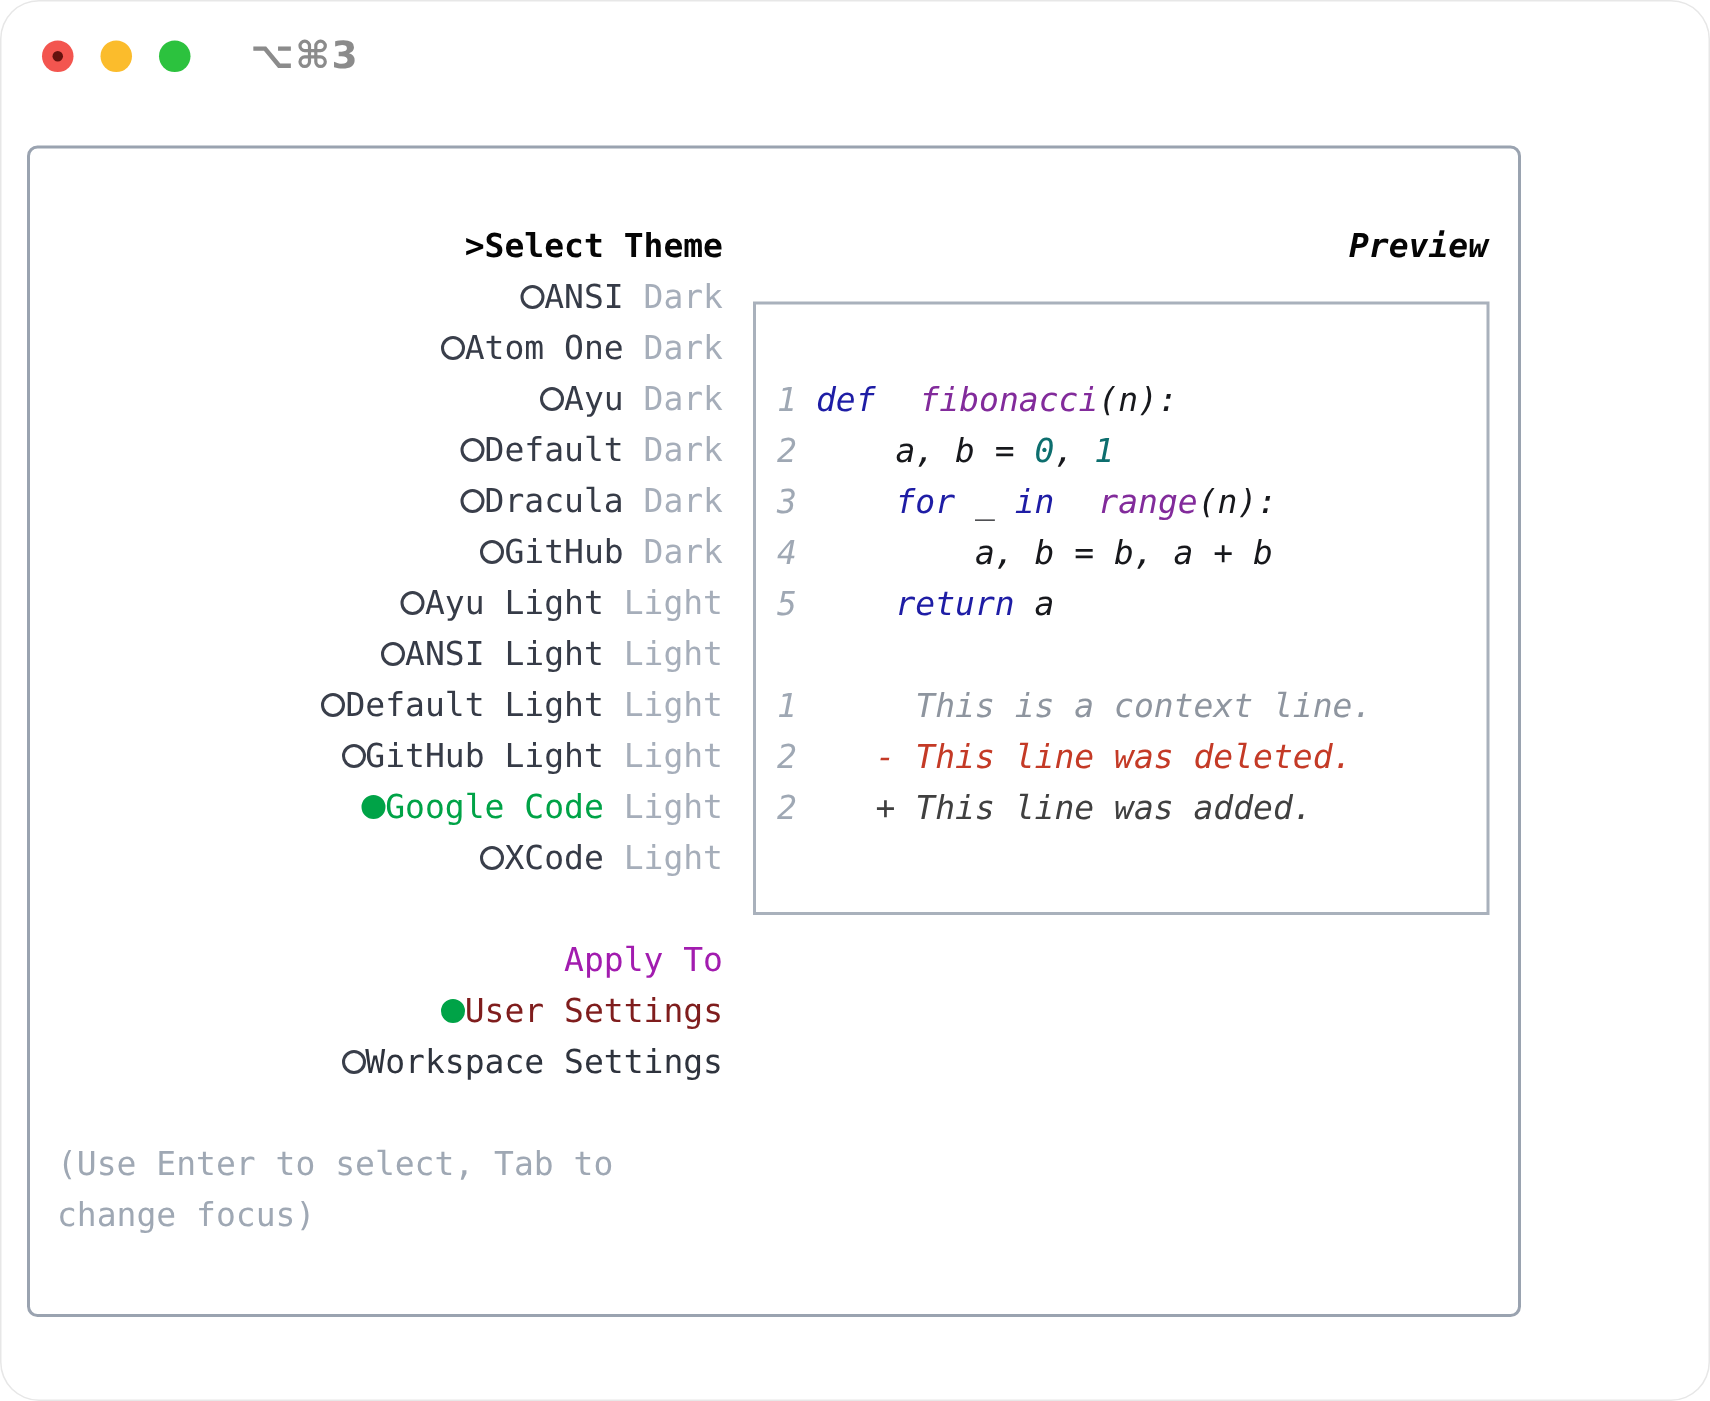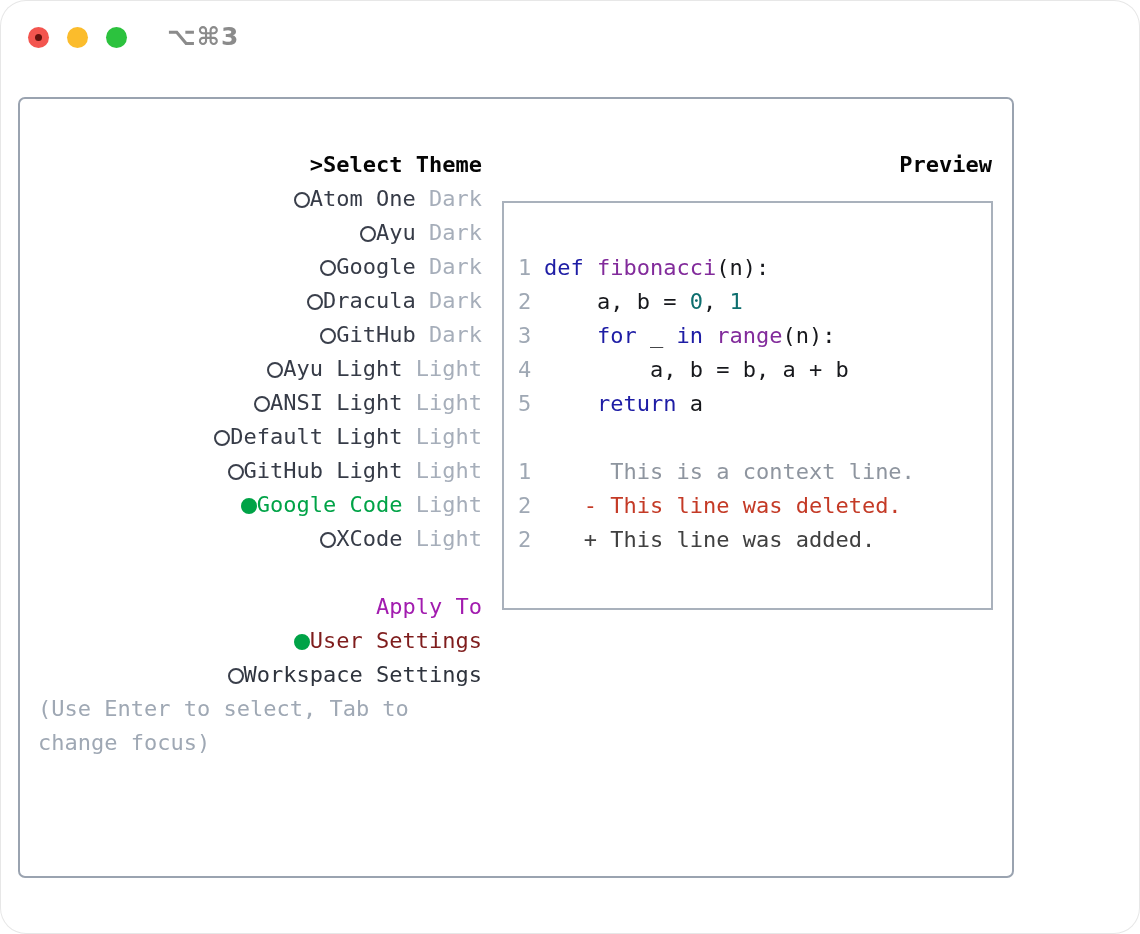--- a/index.html
+++ b/index.html
@@ -15,46 +15,46 @@
   .light.red .dot{position:absolute;left:7px;top:7px;width:7px;height:7px;border-radius:50%;background:#64120e;}
   .light.yellow{left:67px;background:#fbbc2c;}
   .light.green{left:106px;background:#2cc23e;}
   .wintitle{position:absolute;left:167px;top:22px;height:30px;line-height:30px;
             font-family:"DejaVu Sans",sans-serif;font-weight:bold;font-size:25px;color:#8b8b8b;letter-spacing:1px;}
 
   
   .panel{position:absolute;left:18px;top:97px;width:992px;height:777px;
          border:2px solid #9aa3b0;border-radius:7px;background:#fff;}
   .left-col{position:absolute;left:18px;top:49px;width:444px;}
-  .right-col{position:absolute;left:482px;top:49px;width:490px;}
+  .right-col{position:absolute;left:482px;top:49px;width:490px;font-style:italic;}
 
   .row{height:34px;line-height:34px;font-size:22px;color:#363b47;white-space:pre;text-align:right;}
   .marker{display:inline-block;width:27px;vertical-align:top;}
   .cursor{color:#000;font-weight:bold;}
   .htext{font-weight:bold;color:#050505;}
   .htext2{color:#a21caf;}
   .radio{display:inline-block;width:12px;height:12px;border:2px solid #3a3f4b;border-radius:50%;
          margin-bottom:1px;vertical-align:middle;box-sizing:content-box;}
   .radio.sel{background:#00a347;border-color:#00a347;}
   .theme-name{color:#363b47;}
   .theme-item.sel .theme-name{color:#00a347;}
   .theme-tag{color:#a6aeba;}
   .opt-label{color:#2e333d;}
   .apply-item.sel .opt-label{color:#7f1d1d;}
   .spacer{height:34px;}
-  .help{width:432px;font-size:22px;line-height:34px;color:#9fa8b4;}
+  .help{margin-top:34px;width:432px;font-size:22px;line-height:34px;color:#9fa8b4;}
 
   
   .preview-box{margin-top:19px;width:473px;height:357px;border:2px solid #a9b1bc;
                background:#fff;padding:48px 0 0 14px;overflow:hidden;}
   .pline{height:34px;line-height:34px;font-size:22px;white-space:pre;}
   .lno{display:inline-block;width:13px;margin-right:13px;color:#9fa8b4;}
   .tok-pln{color:#17181c;}
   .tok-kw{color:#1e1da5;}
-  .tok-fn{color:#822b9b;}
+  .tok-fn{color:#822b9b;margin-left:16px;}
   .tok-num{color:#0d6e6e;}
   .tok-ctx{color:#8e959f;}
   .tok-del{color:#c43a26;}
   .tok-add{color:#404040;}
 </style>
 </head>
 <body>
 
 <div class="card">
 
@@ -65,23 +65,24 @@
     <span class="light yellow"></span>
     <span class="light green"></span>
     <span class="wintitle">⌥⌘3</span>
   </div>
 
   <div class="panel">
 
     <div class="left-col">
       <div class="row"><span class="marker cursor">&gt;</span><span class="htext">Select Theme</span></div>
       <div id="theme-list">
+          <div class="row theme-item"><span class="marker"><span class="radio"></span></span><span class="theme-name">ANSI</span><span class="theme-tag"> Dark</span></div>
           <div class="row theme-item"><span class="marker"><span class="radio"></span></span><span class="theme-name">Atom One</span><span class="theme-tag"> Dark</span></div>
           <div class="row theme-item"><span class="marker"><span class="radio"></span></span><span class="theme-name">Ayu</span><span class="theme-tag"> Dark</span></div>
-          <div class="row theme-item"><span class="marker"><span class="radio"></span></span><span class="theme-name">Google</span><span class="theme-tag"> Dark</span></div>
+          <div class="row theme-item"><span class="marker"><span class="radio"></span></span><span class="theme-name">Default</span><span class="theme-tag"> Dark</span></div>
           <div class="row theme-item"><span class="marker"><span class="radio"></span></span><span class="theme-name">Dracula</span><span class="theme-tag"> Dark</span></div>
           <div class="row theme-item"><span class="marker"><span class="radio"></span></span><span class="theme-name">GitHub</span><span class="theme-tag"> Dark</span></div>
           <div class="row theme-item"><span class="marker"><span class="radio"></span></span><span class="theme-name">Ayu Light</span><span class="theme-tag"> Light</span></div>
           <div class="row theme-item"><span class="marker"><span class="radio"></span></span><span class="theme-name">ANSI Light</span><span class="theme-tag"> Light</span></div>
           <div class="row theme-item"><span class="marker"><span class="radio"></span></span><span class="theme-name">Default Light</span><span class="theme-tag"> Light</span></div>
           <div class="row theme-item"><span class="marker"><span class="radio"></span></span><span class="theme-name">GitHub Light</span><span class="theme-tag"> Light</span></div>
           <div class="row theme-item sel"><span class="marker"><span class="radio sel"></span></span><span class="theme-name">Google Code</span><span class="theme-tag"> Light</span></div>
           <div class="row theme-item"><span class="marker"><span class="radio"></span></span><span class="theme-name">XCode</span><span class="theme-tag"> Light</span></div>
         </div>
       <div class="spacer"></div>

